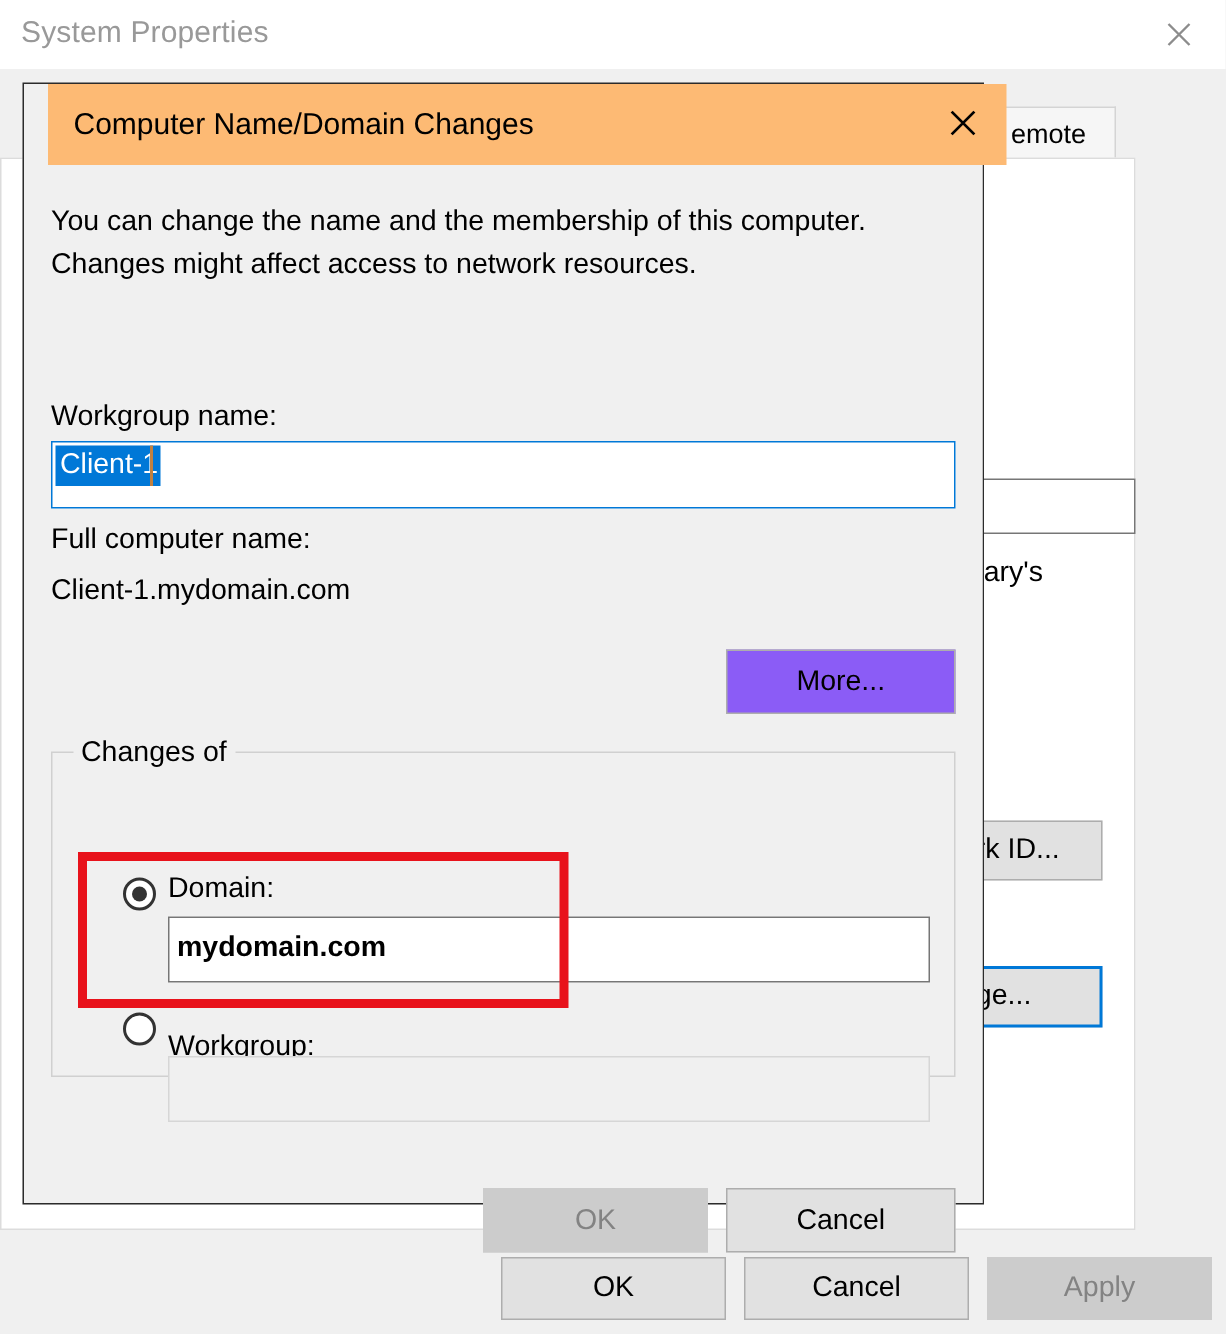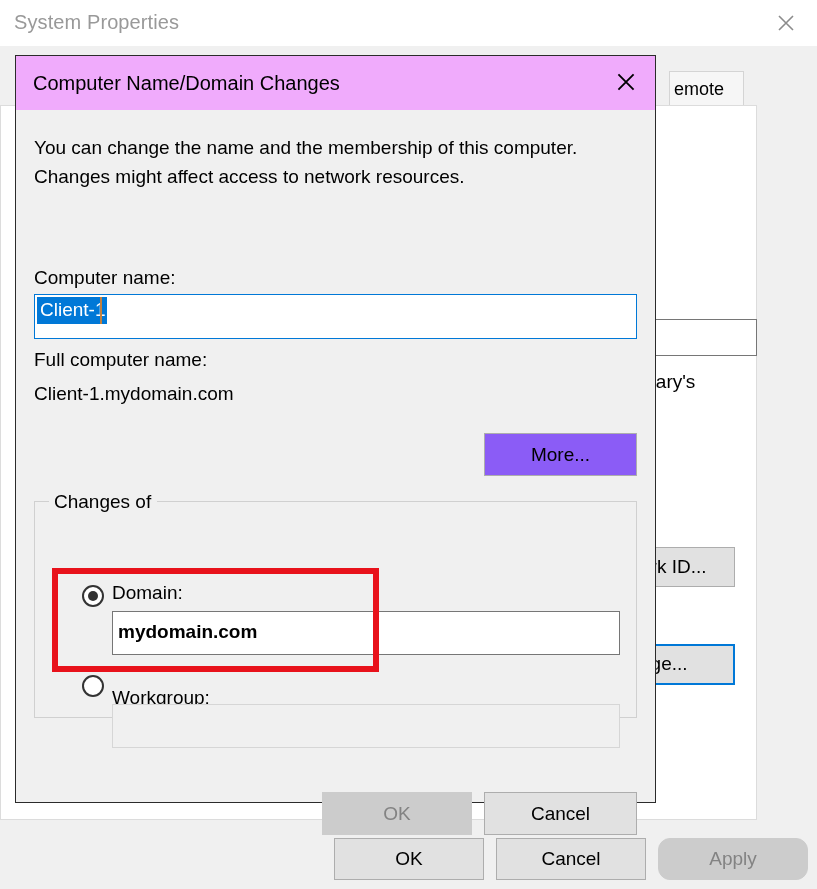--- a/index.html
+++ b/index.html
@@ -149,36 +149,36 @@
     border: 1px solid #adadad;
     color: #000;
   }
   .bottom-btn.disabled {
     background: #cccccc;
     border: 1px solid #cccccc;
     color: #838383;
   }
   #btn-ok-main   { left: 334px; top: 838px; width: 150px; }
   #btn-cancel-main { left: 496px; top: 838px; width: 150px; }
-  #btn-apply-main  { left: 658px; top: 838px; width: 150px; border-radius: 12px; }
+  #btn-apply-main  { left: 658px; top: 838px; width: 150px; }
 
   
   #dlg {
     position: absolute;
     left: 15px; top: 55px;
     width: 641px; height: 748px;
     background: #f0f0f0;
     border: 1px solid #2b2b2b;
     box-sizing: border-box;
   }
   #dlg-titlebar {
     position: absolute;
-    left: 0; top: 0;
+    left: 16px; top: 0;
     width: 639px; height: 54px;
-    background: #f0abfc;
+    background: #fdba74;
   }
   #dlg-title-text {
     position: absolute;
     left: 17px; top: 16px;
     font-size: 20px;
     color: #000000;
     white-space: nowrap;
   }
   #dlg-close {
     position: absolute;
@@ -414,21 +414,21 @@
       <svg width="26" height="26" viewBox="0 0 24 24" aria-hidden="true">
         <path d="M5 5 L19 19 M19 5 L5 19" stroke="#000000" stroke-width="1.7" fill="none"></path>
       </svg>
     </div>
   </div>
 
   <div id="dlg-body"></div>
 
   <div id="dlg-desc">You can change the name and the membership of this computer. Changes might affect access to network resources.</div>
 
-  <div id="lbl-computer-name">Computer name:</div>
+  <div id="lbl-computer-name">Workgroup name:</div>
   <div id="input-computer-name">
     <span id="input-computer-name-sel">Client-1</span>
   </div>
   <div id="input-caret"></div>
 
   <div id="lbl-full-name">Full computer name:</div>
   <div id="val-full-name">Client-1.mydomain.com</div>
 
   <div id="btn-more">More...</div>
 

